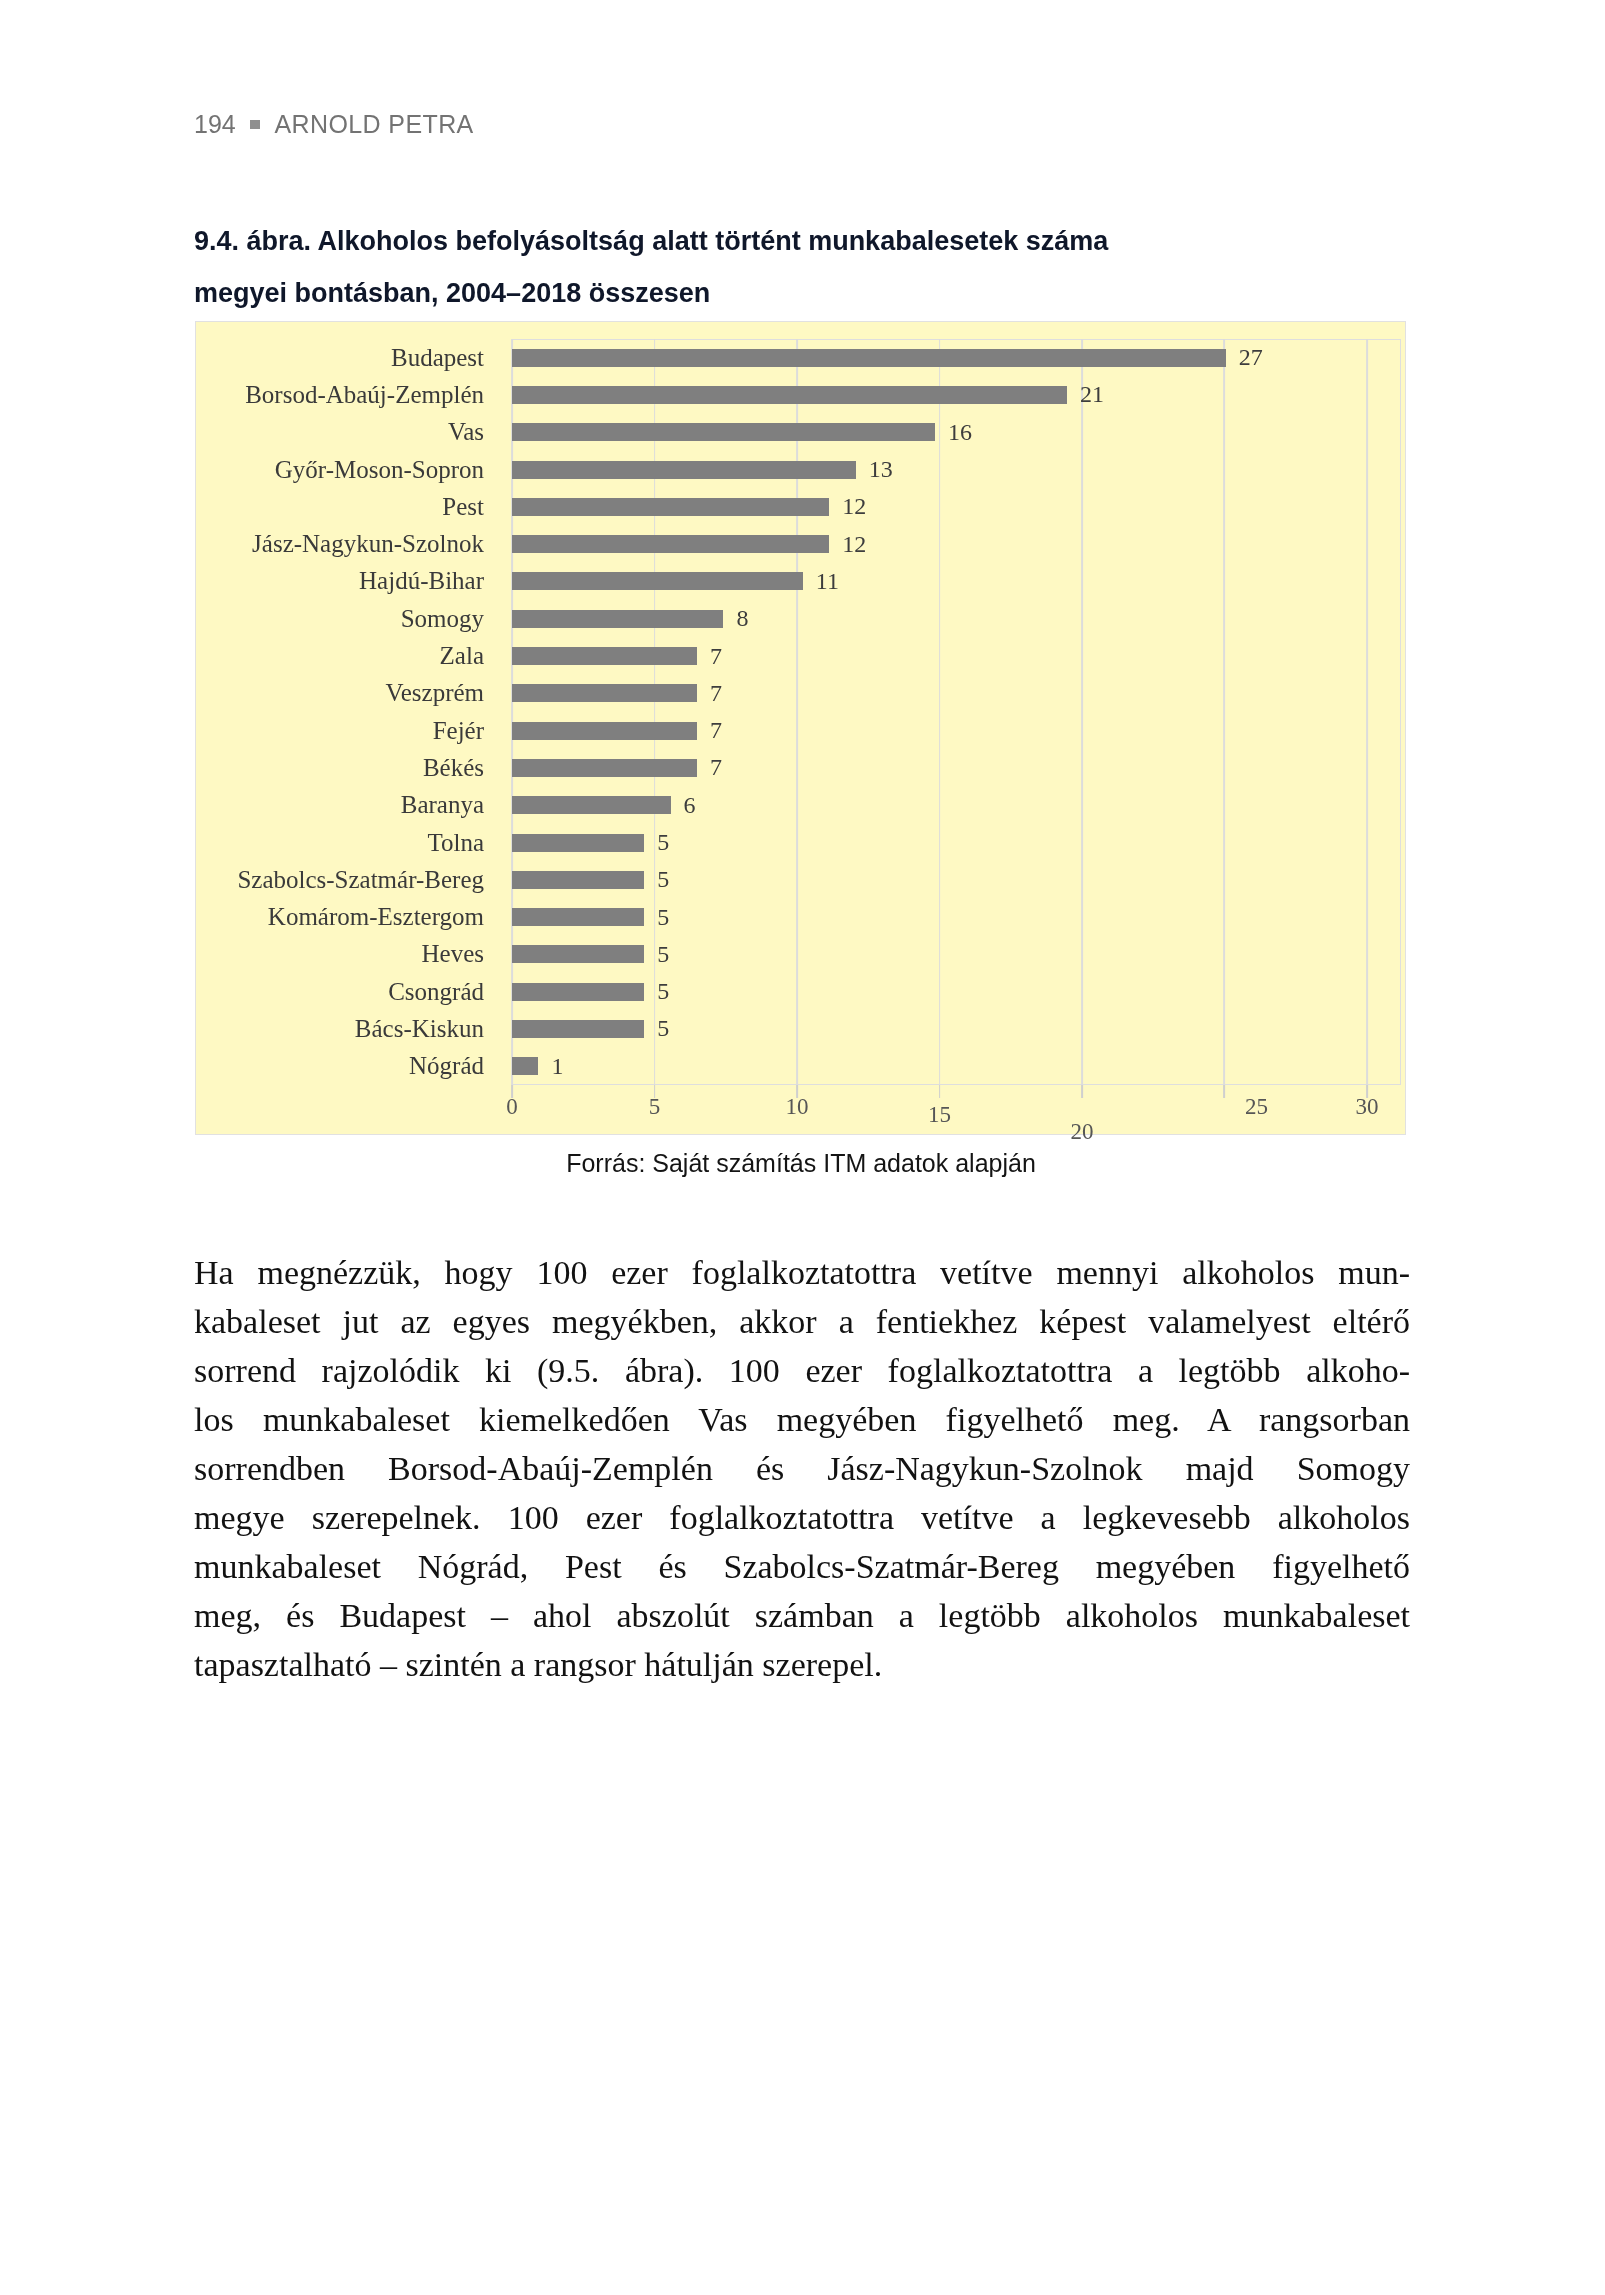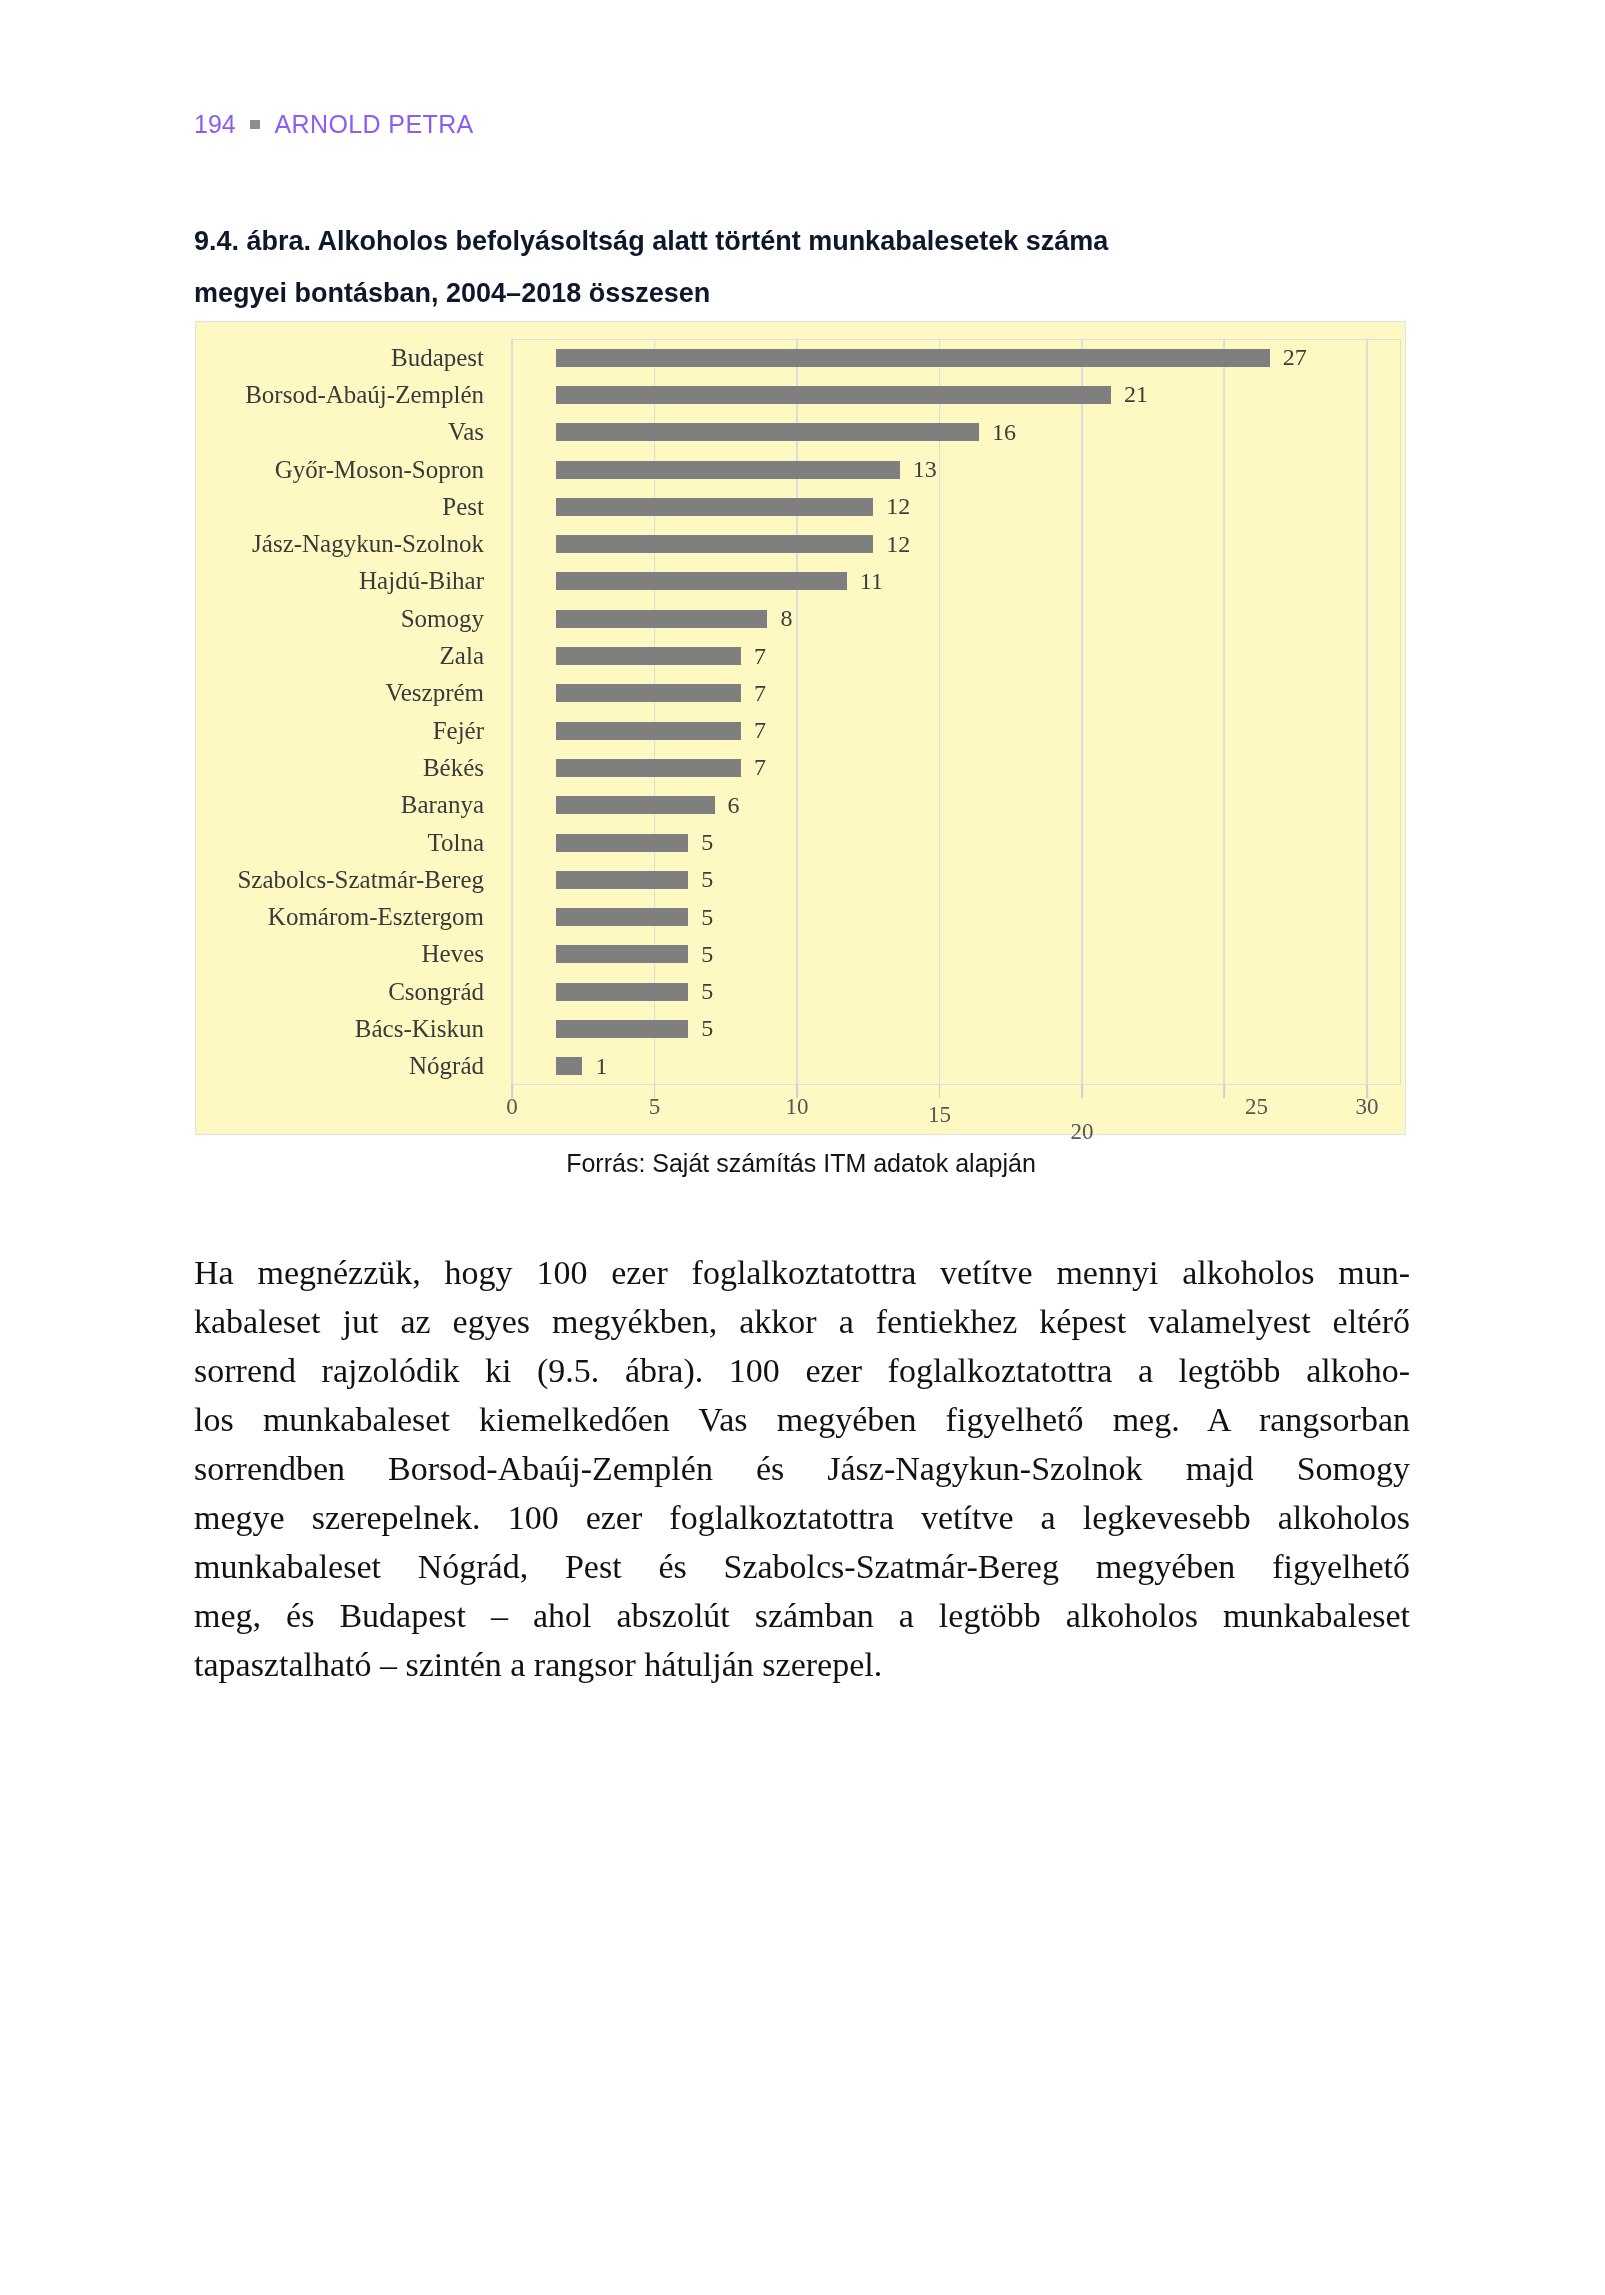--- a/index.html
+++ b/index.html
@@ -5,21 +5,21 @@
   html,body { margin:0; padding:0; background:#ffffff; }
   .page {
     position:relative; width:1605px; height:2295px; background:#ffffff;
     font-family:"Liberation Serif", serif; color:#1a1a1a; overflow:hidden;
   }
 
   
   .running-header {
     position:absolute; left:194px; top:110px; height:29px;
     display:flex; align-items:center; gap:14.6px;
-    font-family:"Liberation Sans", sans-serif; font-size:25px; color:#8b5cf6;
+    font-family:"Liberation Sans", sans-serif; font-size:25px; color:#737373;
   }
   .header-sep { width:9.5px; height:9.5px; background:#8f8f8f; }
   .author { letter-spacing:0.4px; }
 
   
   .fig-title {
     position:absolute; left:194px; top:215px; width:1214px; text-align:left;
     font-family:"Liberation Sans", sans-serif; font-weight:bold;
     font-size:27px; line-height:52px; color:#0f172a;
   }
@@ -46,21 +46,21 @@
   }
   .rows {
     position:absolute; left:0; top:17px; width:1202px; height:746px;
     display:flex; flex-direction:column; z-index:1;
   }
   .row { flex:1; display:flex; align-items:center; }
   .cat {
     width:316px; box-sizing:border-box; padding-right:28px; text-align:right;
     font-size:25px; color:#3a3a3a; white-space:nowrap; flex:none;
   }
-  .track { position:relative; width:793px; height:100%; display:flex; align-items:center; flex:none;margin-left:44px; }
+  .track { position:relative; width:793px; height:100%; display:flex; align-items:center; flex:none; }
   .bar { height:18px; flex:none; }
   .val { margin-left:13px; font-size:24px; color:#3d3d3d; }
   .x-axis {
     position:absolute; left:316px; top:772px; width:855px; height:33px;
     font-size:23px; color:#565656; z-index:1;
   }
   .x-axis span { position:absolute; transform:translateX(-50%); top:0; }
 
   
   .source {

